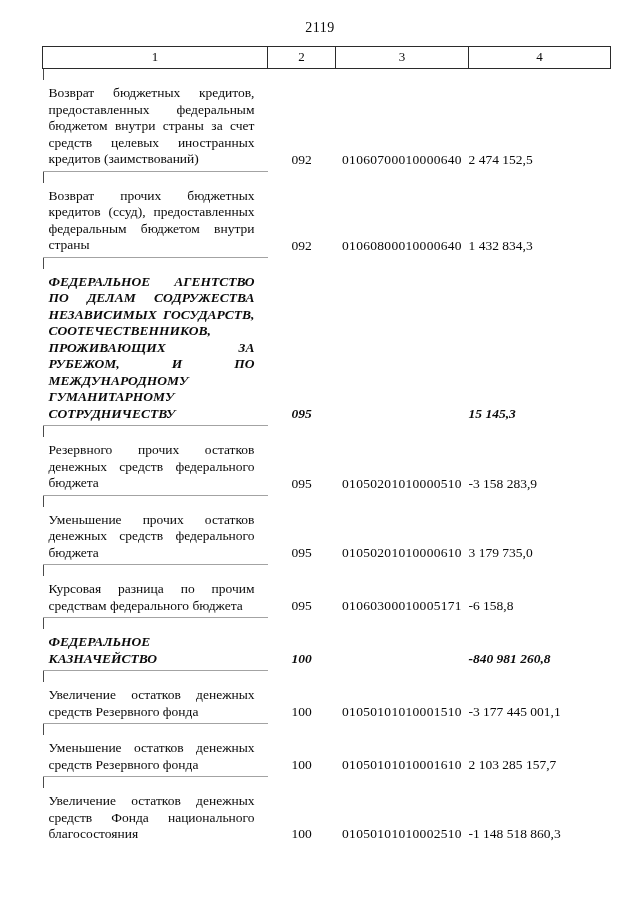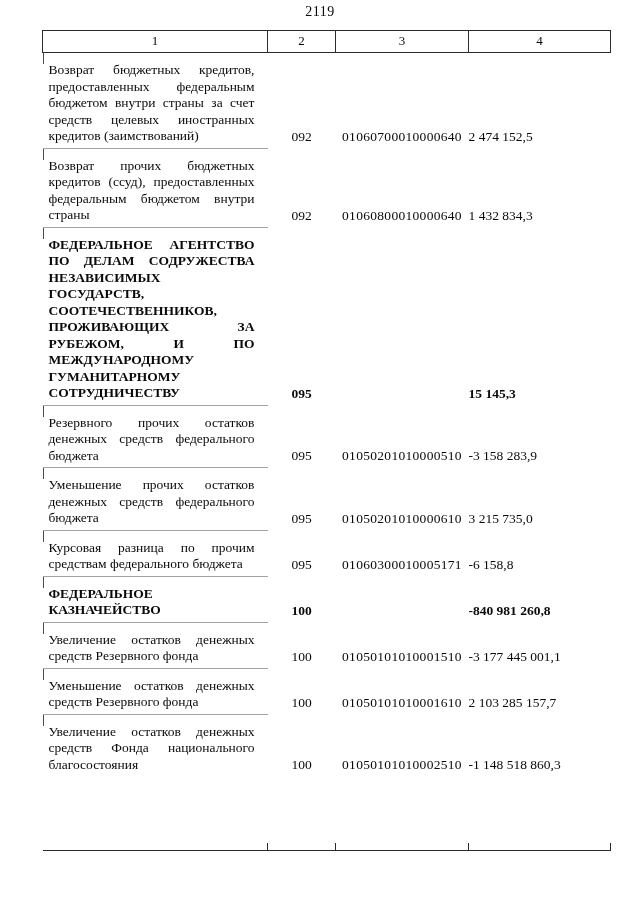--- a/index.html
+++ b/index.html
@@ -5,21 +5,21 @@
   * { box-sizing: border-box; }
   html, body { margin: 0; padding: 0; }
   body {
     width: 640px; height: 905px;
     background: #ffffff;
     color: #0a0a0a;
     font-family: "Liberation Serif", serif;
     overflow: hidden;
   }
   .page-number {
-    margin-top: 4px;
+    margin-top: 20px;
     text-align: center;
     font-size: 14px;
     letter-spacing: 0.5px;
   }
   table.budget-table {
     border-collapse: collapse;
     table-layout: fixed;
     width: 568px;
     margin: 10px 0 0 42px;
   }
@@ -30,42 +30,42 @@
   thead th {
     border: 1px solid #2b2b2b;
     font-weight: 400;
     font-size: 13px;
     padding: 2px 0 3px;
   }
   tbody td {
     vertical-align: bottom;
     font-size: 13.5px;
     line-height: 16.5px;
-    padding: 9px 0 3px;
+    padding: 16px 0 3px;
   }
   td.c1 {
     text-align: justify;
     padding-left: 6px;
     padding-right: 13px;
     position: relative;
   }
   
   tbody tr.data-row:not(:first-child) td.c1 { border-top: 1px solid #a3a3a3; }
   
   td.c1::before {
     content: "";
     position: absolute;
     left: 0; top: 0;
     width: 1px; height: 11px;
     background: #4a4a4a;
   }
   td.c2 { text-align: center; white-space: nowrap; }
   td.c3 { text-align: center; white-space: nowrap; letter-spacing: 0.3px; }
   td.c4 { text-align: left; white-space: nowrap; padding-right: 2px; }
-  tr.bold-row td { font-weight: 700; }
+  tr.bold-row td { font-weight: 700; font-style: italic; }
   tr.spacer-row td {
     height: 74px;
     padding: 0;
     border-bottom: 1.5px solid #2b2b2b;
     position: relative;
   }
   tr.spacer-row td + td::before {
     content: "";
     position: absolute;
     left: -1px; bottom: 0;
@@ -122,21 +122,21 @@
     <tr class="data-row">
       <td class="c1">Резервного прочих остатков денежных средств федерального бюджета</td>
       <td class="c2">095</td>
       <td class="c3">01050201010000510</td>
       <td class="c4">-3 158 283,9</td>
     </tr>
     <tr class="data-row">
       <td class="c1">Уменьшение прочих остатков денежных средств федерального бюджета</td>
       <td class="c2">095</td>
       <td class="c3">01050201010000610</td>
-      <td class="c4">3 215 735,0</td>
+      <td class="c4">3 179 735,0</td>
     </tr>
     <tr class="data-row">
       <td class="c1">Курсовая разница по прочим средствам федерального бюджета</td>
       <td class="c2">095</td>
       <td class="c3">01060300010005171</td>
       <td class="c4">-6 158,8</td>
     </tr>
     <tr class="data-row bold-row">
       <td class="c1">ФЕДЕРАЛЬНОЕ КАЗНАЧЕЙСТВО</td>
       <td class="c2">100</td>

